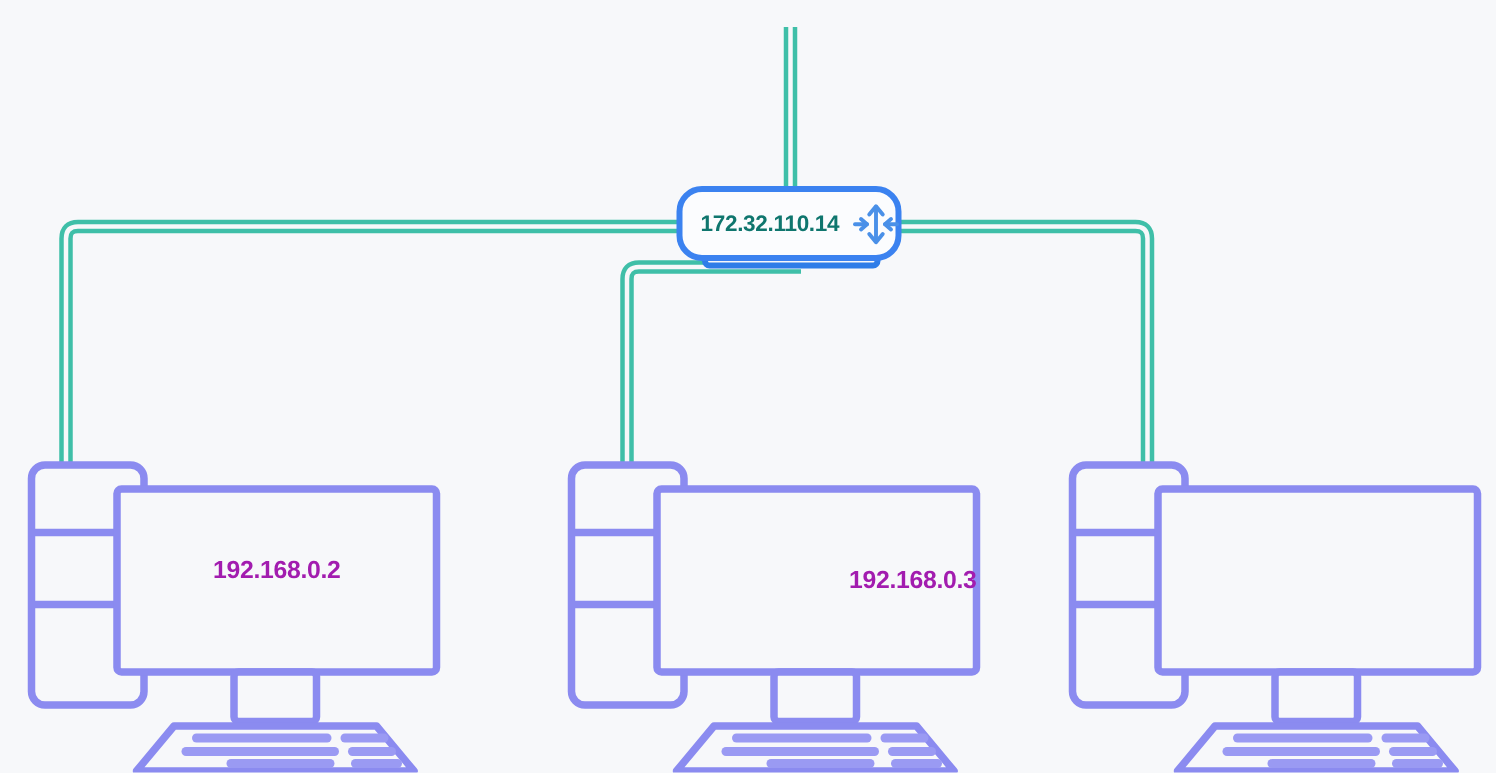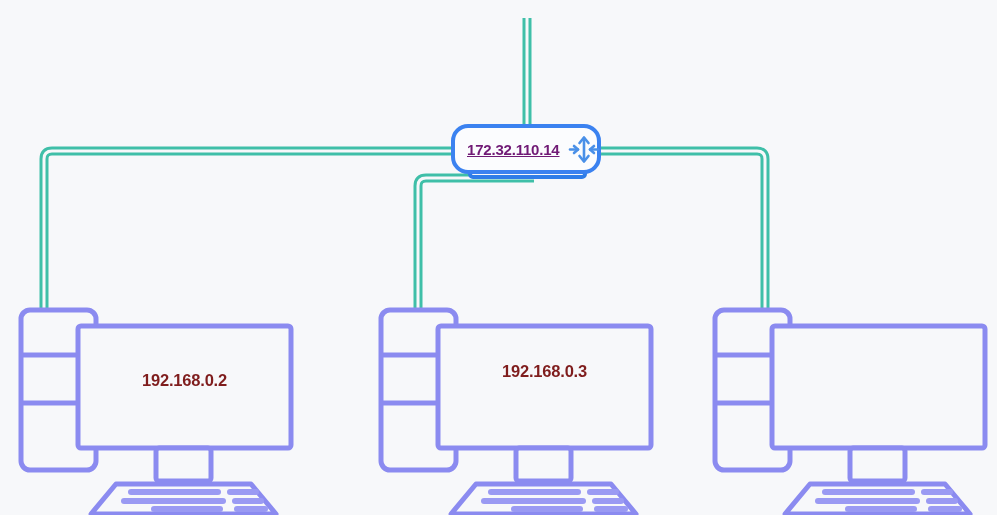--- a/index.html
+++ b/index.html
@@ -25,36 +25,35 @@
     left: 0; top: 0;
     width: 997px;
     height: 515px;
     display: block;
   }
   .ip-label {
     position: absolute;
     font-family: "Liberation Sans", sans-serif;
     font-size: 16.5px;
     font-weight: bold;
-    color: #7f1d1d;
+    color: #a21caf;
     letter-spacing: -0.2px;
     white-space: nowrap;
     text-align: center;
     user-select: none;
   }
   .router-label {
     position: absolute;
     font-family: "Liberation Sans", sans-serif;
     font-size: 15px;
     font-weight: bold;
-    color: #701a75;
+    color: #0f766e;
     letter-spacing: -0.2px;
     white-space: nowrap;
     user-select: none;
-    text-decoration: underline;
   }
 </style>
 </head>
 <body>
 
 <div id="diagram-root">
 
   <svg id="net-svg" viewBox="0 0 997 515" xmlns="http://www.w3.org/2000/svg">
 
     <defs>
@@ -134,16 +133,16 @@
     <g>
       <use href="#computer-glyph" x="712" y="298"></use>
     </g>
 
   </svg>
 
   <div class="router-label" style="left:467px; top:141px;">172.32.110.14</div>
 
   <div class="ip-label" style="left:78px; top:371px; width:213px;">192.168.0.2</div>
 
-  <div class="ip-label" style="left:438px; top:362px; width:213px;">192.168.0.3</div>
+  <div class="ip-label" style="left:438px; top:378px; width:213px;text-align:right;">192.168.0.3</div>
 
 
 </div>
 
 </body></html>

